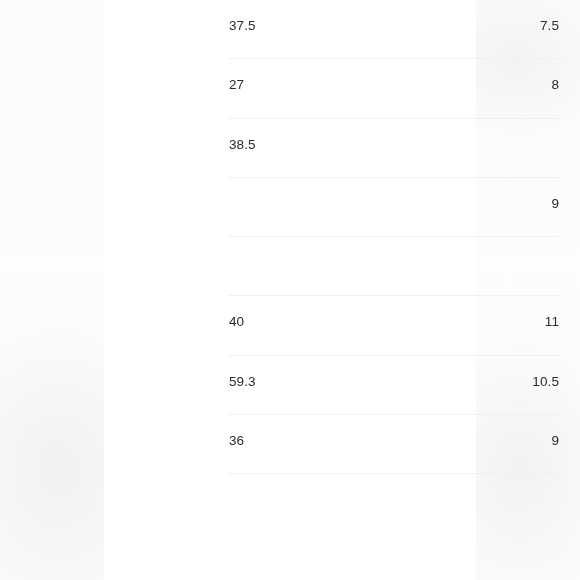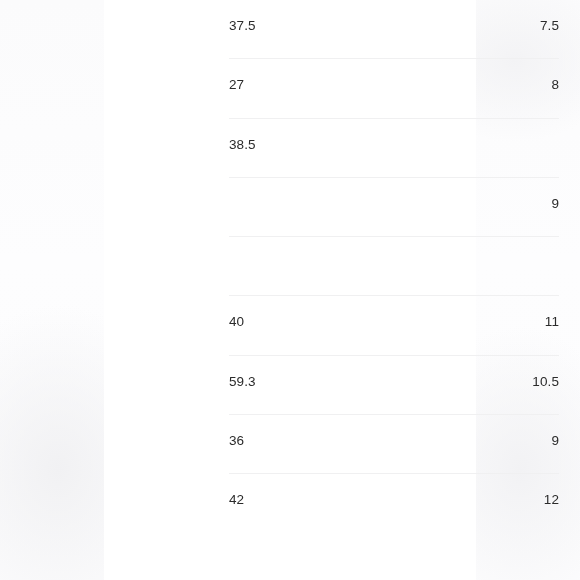--- a/index.html
+++ b/index.html
@@ -114,19 +114,17 @@
         <div class="cell cell-us">10.5</div>
       </div>
 
       <div class="size-row">
         <div class="cell cell-eu">36</div>
         <div class="cell cell-us">9</div>
       </div>
 
 
       <div class="size-row last-row">
-        <div class="cell cell-eu">42</div>
-        <div class="cell cell-us">12</div>
       </div>
 
     </div>
   </div>
 </div>
 
 </body></html>

